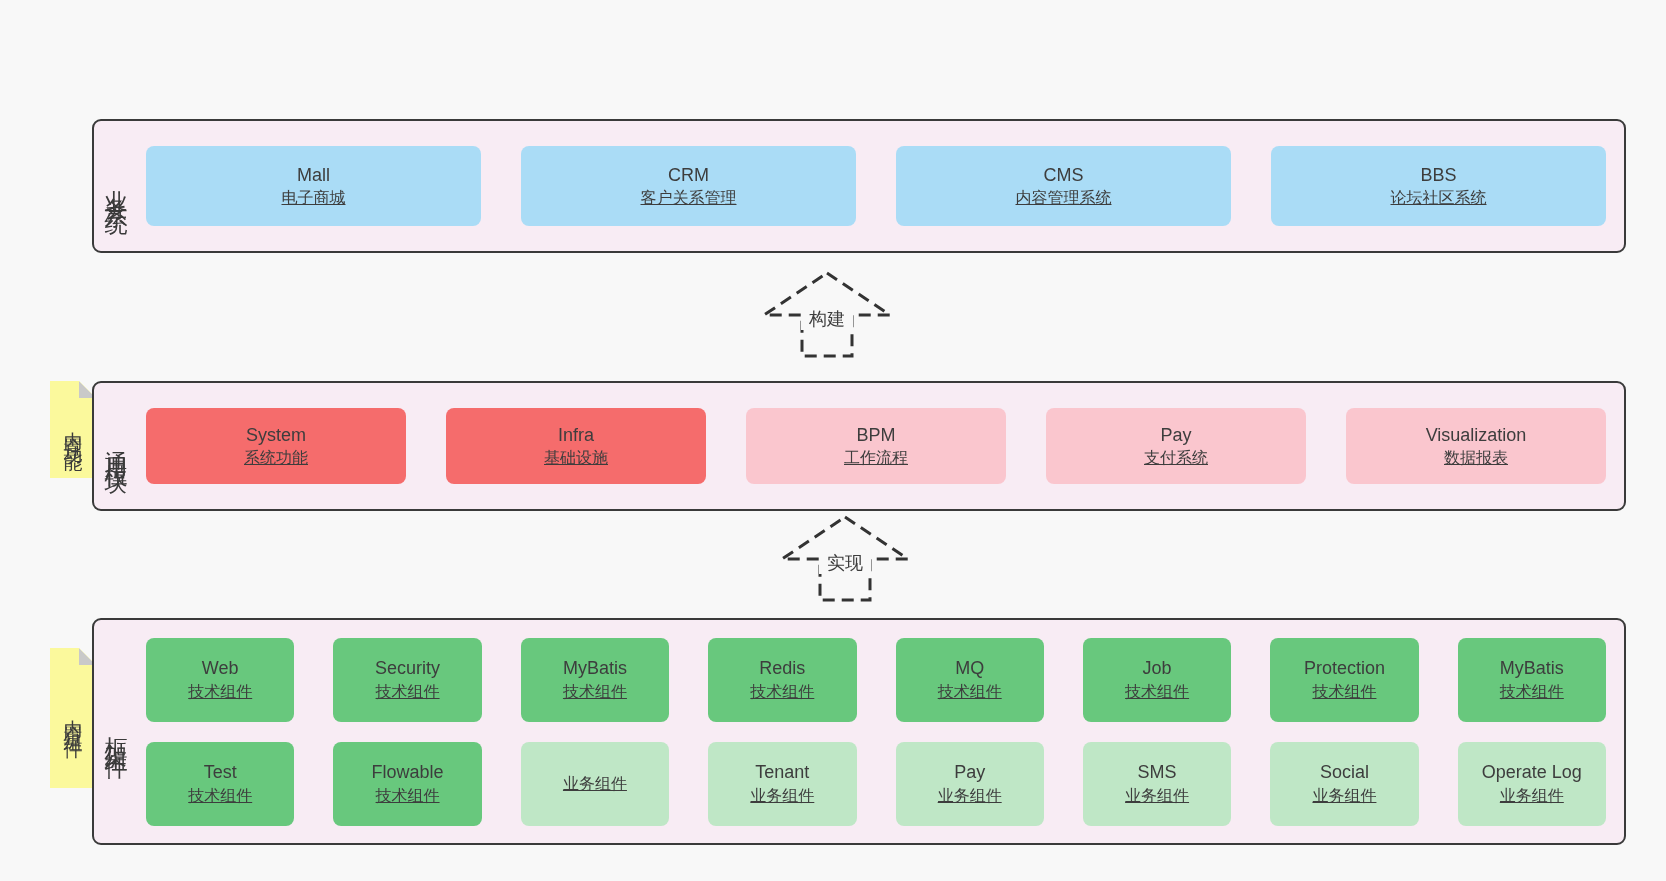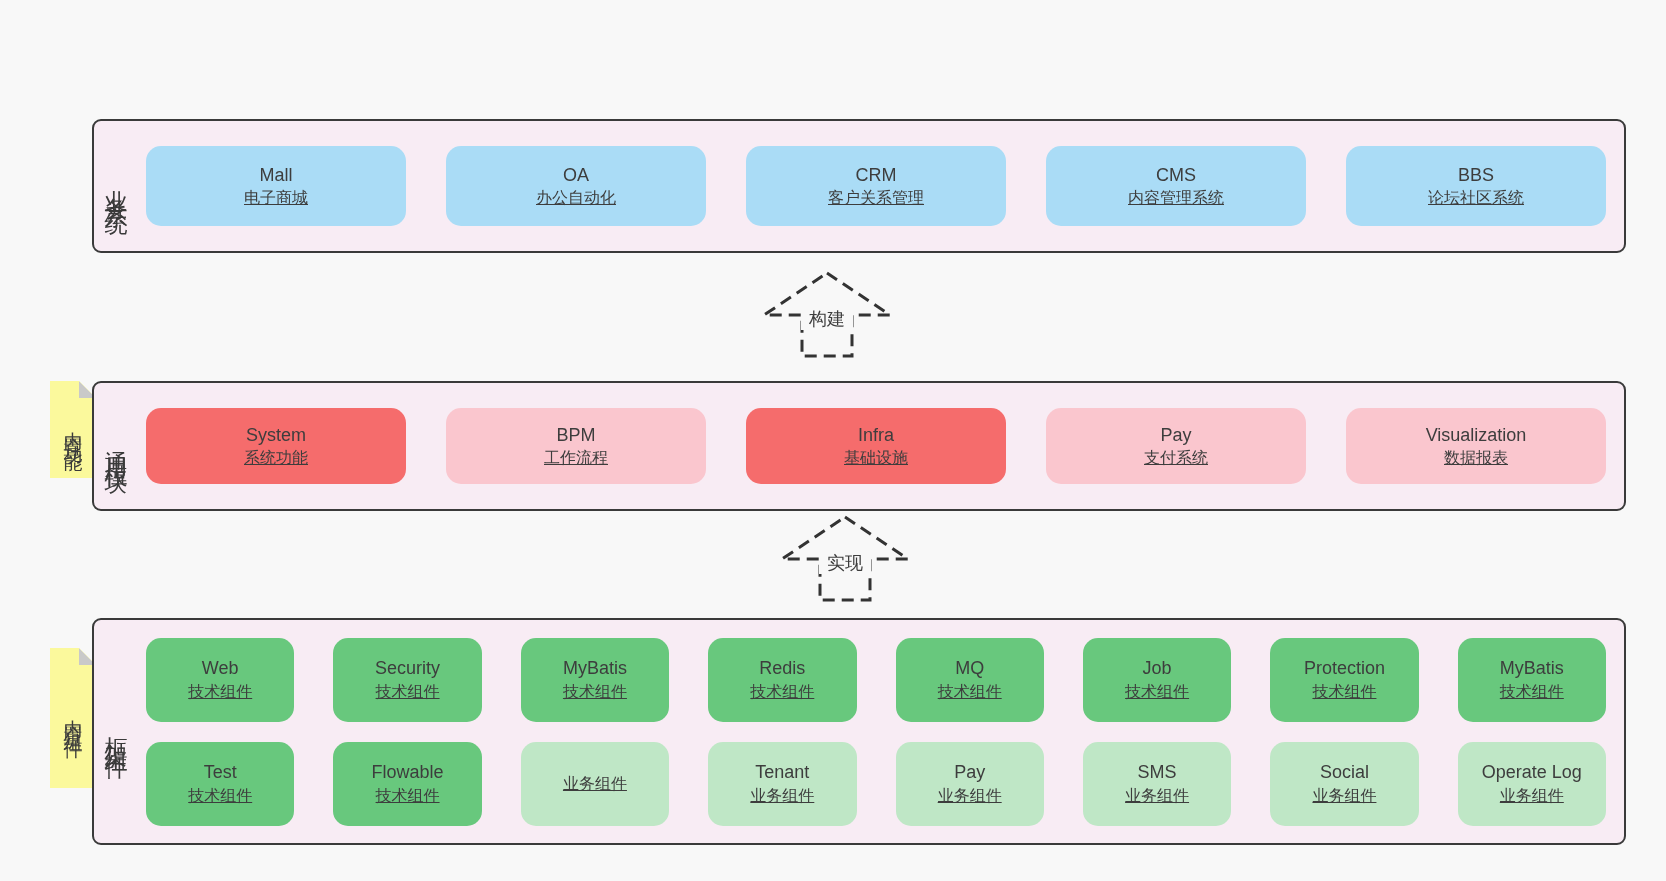--- a/index.html
+++ b/index.html
@@ -21,21 +21,21 @@
   .band-label{
     width:46px;flex:0 0 46px;display:flex;align-items:center;justify-content:center;
     writing-mode:vertical-rl;text-orientation:upright;
     font-size:23px;letter-spacing:7px;color:#3a3a3a;
   }
   .boxes{flex:1;display:flex;gap:40px;margin:0 18px 0 6px;}
   .rows{flex:1;display:flex;flex-direction:column;gap:20px;margin:0 18px 0 6px;}
   .row{display:flex;gap:39px;}
   
   .box{
-    flex:1;border-radius:15px;display:flex;flex-direction:column;
+    flex:1;border-radius:8px;display:flex;flex-direction:column;
     align-items:center;justify-content:center;text-align:center;
   }
   .band-business .box{height:80px;}
   .band-modules  .box{height:76px;}
   .band-components .box{height:84px;}
   .box-name{font-size:18px;line-height:1.32;padding:0 18px;}
   .box-sub{font-size:16px;line-height:1.32;text-decoration:underline;}
   .blue{background:#aadcf6;}
   .red{background:#f56c6c;}
   .pink{background:#fac6ce;}
@@ -79,24 +79,20 @@
   </div>
 
   <section class="band band-business">
     <div class="band-label">业务系统</div>
     <div class="boxes">
       <div class="box blue">
         <div class="box-name">Mall</div>
         <div class="box-sub">电子商城</div>
       </div>
       <div class="box blue">
-        <div class="box-name">OA</div>
-        <div class="box-sub">办公自动化</div>
-      </div>
-      <div class="box blue">
         <div class="box-name">CRM</div>
         <div class="box-sub">客户关系管理</div>
       </div>
       <div class="box blue">
         <div class="box-name">CMS</div>
         <div class="box-sub">内容管理系统</div>
       </div>
       <div class="box blue">
         <div class="box-name">BBS</div>
         <div class="box-sub">论坛社区系统</div>
@@ -110,27 +106,27 @@
     <text x="68" y="57">构建</text>
   </svg>
 
   <section class="band band-modules">
     <div class="band-label">通用模块</div>
     <div class="boxes">
       <div class="box red">
         <div class="box-name">System</div>
         <div class="box-sub">系统功能</div>
       </div>
+      <div class="box red">
+        <div class="box-name">Infra</div>
+        <div class="box-sub">基础设施</div>
+      </div>
       <div class="box pink">
         <div class="box-name">BPM</div>
         <div class="box-sub">工作流程</div>
-      </div>
-      <div class="box red">
-        <div class="box-name">Infra</div>
-        <div class="box-sub">基础设施</div>
       </div>
       <div class="box pink">
         <div class="box-name">Pay</div>
         <div class="box-sub">支付系统</div>
       </div>
       <div class="box pink">
         <div class="box-name">Visualization</div>
         <div class="box-sub">数据报表</div>
       </div>
     </div>

